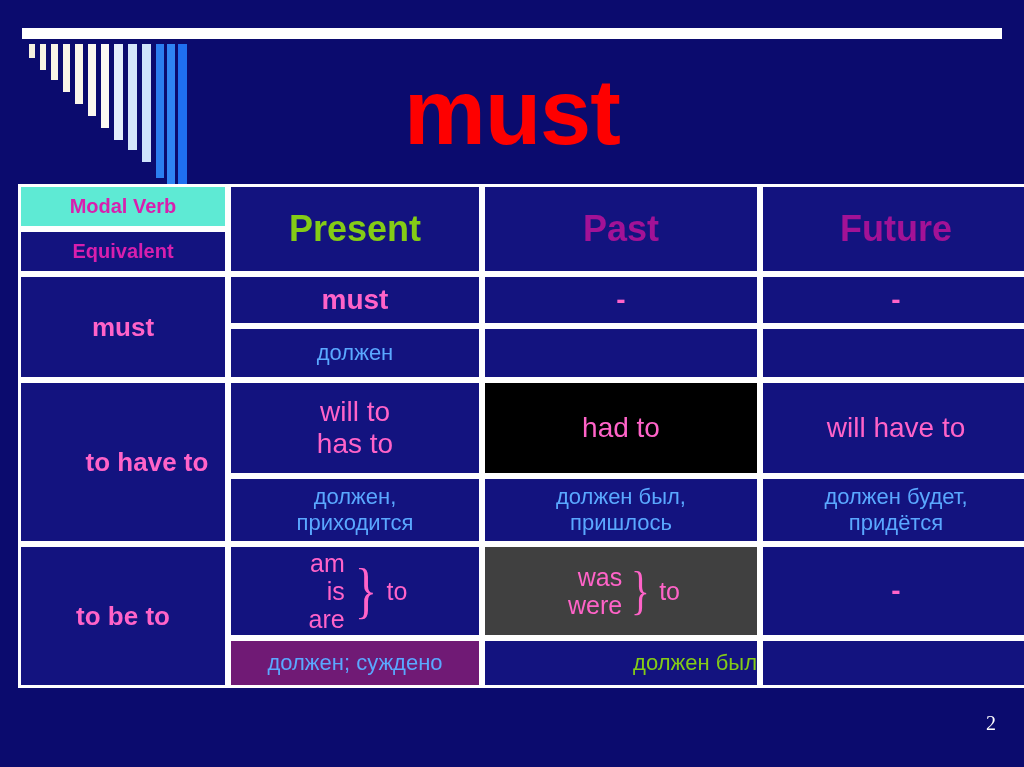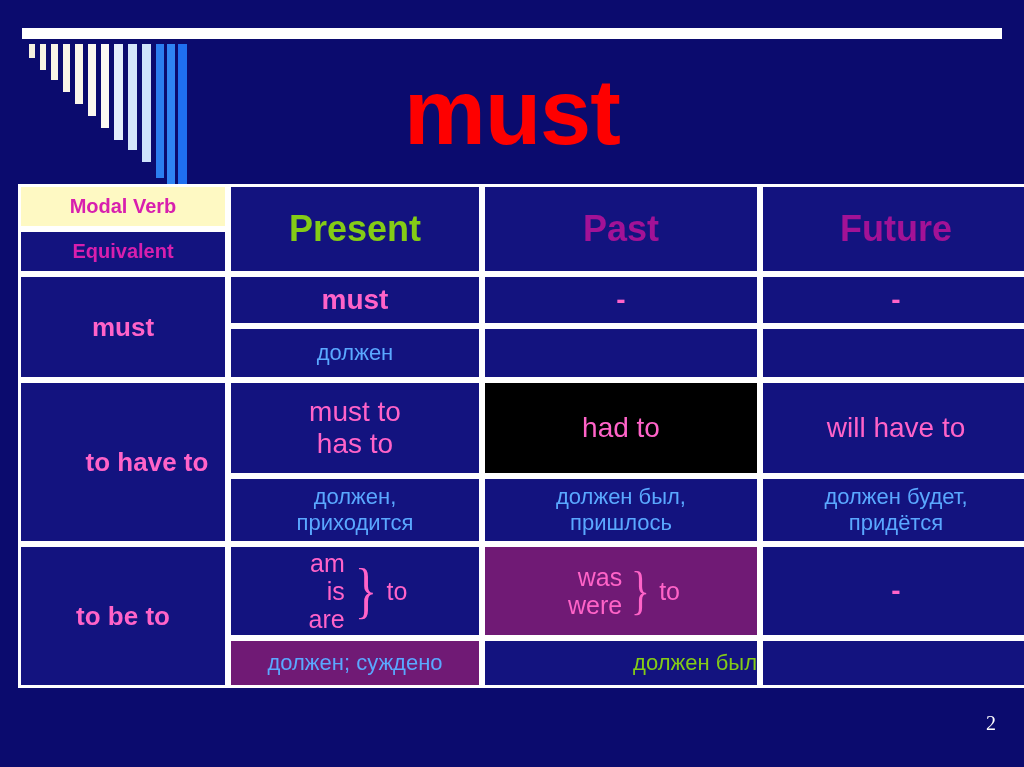--- a/index.html
+++ b/index.html
@@ -185,21 +185,21 @@
     <div class="bar" style="left: 138px; width: 8px; height: 140px; background: rgb(47, 132, 243);"></div>
     <div class="bar" style="left: 149px; width: 9px; height: 152px; background: rgb(31, 111, 240);"></div>
   </div>
 
 <div id="title" style="color: rgb(254, 0, 0);">must</div>
 
 <table id="grid">
   <tbody>
 
     <tr>
-      <td class="c-label hdr-small" style="background: #fef9c3; border-color: rgb(255, 255, 255); color: rgb(216, 31, 174);">Modal Verb</td>
+      <td class="c-label hdr-small" style="background: #5eead4; border-color: rgb(255, 255, 255); color: rgb(216, 31, 174);">Modal Verb</td>
       <td class="c-present hdr-big" rowspan="2" style="background: rgb(19, 19, 127); border-color: rgb(255, 255, 255); color: #84cc16;">Present</td>
       <td class="c-past hdr-big" rowspan="2" style="background: rgb(19, 19, 127); border-color: rgb(255, 255, 255); color: rgb(162, 18, 150);">Past</td>
       <td class="c-future hdr-big" rowspan="2" style="background: rgb(19, 19, 127); border-color: rgb(255, 255, 255); color: rgb(162, 18, 150);">Future</td>
     </tr>
 
     <tr>
       <td class="c-label hdr-small" style="background: rgb(19, 19, 127); border-color: rgb(255, 255, 255); color: rgb(216, 31, 174);">Equivalent</td>
     </tr>
 
     <tr>
@@ -210,21 +210,21 @@
     </tr>
     <tr>
       <td class="c-present ru h-must-ru" style="background: rgb(19, 19, 127); border-color: rgb(255, 255, 255); color: rgb(90, 168, 255);">должен</td>
       <td class="c-past ru h-must-ru" style="background: rgb(19, 19, 127); border-color: rgb(255, 255, 255); color: rgb(90, 168, 255);"></td>
       <td class="c-future ru h-must-ru" style="background: rgb(19, 19, 127); border-color: rgb(255, 255, 255); color: rgb(90, 168, 255);"></td>
     </tr>
 
     <tr>
       <td class="c-label rowlabel" rowspan="2" style="background: rgb(19, 19, 127); border-color: rgb(255, 255, 255); color: rgb(255, 99, 200); padding-left: 48px;">to have to</td>
       <td class="c-present en h-have-en" style="background: rgb(19, 19, 127); border-color: rgb(255, 255, 255); color: rgb(255, 99, 200);">
-        <div>must to</div>
+        <div>will to</div>
         <div>has to</div>
       </td>
       <td class="c-past en h-have-en" style="background: #000000; border-color: rgb(255, 255, 255); color: rgb(255, 99, 200);">had to</td>
       <td class="c-future en h-have-en" style="background: rgb(19, 19, 127); border-color: rgb(255, 255, 255); color: rgb(255, 99, 200);">will have to</td>
     </tr>
     <tr>
       <td class="c-present ru h-have-ru" style="background: rgb(19, 19, 127); border-color: rgb(255, 255, 255); color: rgb(90, 168, 255);">
         <div>должен,</div>
         <div>приходится</div>
       </td>
@@ -244,21 +244,21 @@
         <div class="brace-wrap">
           <div class="brace-words" style="color: rgb(255, 99, 200);">
             <div>am</div>
             <div>is</div>
             <div>are</div>
           </div>
           <div class="brace-glyph" style="color: rgb(255, 99, 200);">}</div>
           <div class="brace-to" style="color: rgb(255, 99, 200);">to</div>
         </div>
       </td>
-      <td class="c-past h-be-en" style="background: #701a75; border-color: rgb(255, 255, 255);">
+      <td class="c-past h-be-en" style="background: #404040; border-color: rgb(255, 255, 255);">
         <div class="brace-wrap">
           <div class="brace-words" style="color: rgb(255, 99, 200);">
             <div>was</div>
             <div>were</div>
           </div>
           <div class="brace-glyph small" style="color: rgb(255, 99, 200);">}</div>
           <div class="brace-to" style="color: rgb(255, 99, 200);">to</div>
         </div>
       </td>
       <td class="c-future dash h-be-en" style="background: rgb(19, 19, 127); border-color: rgb(255, 255, 255); color: rgb(255, 99, 200);">-</td>

